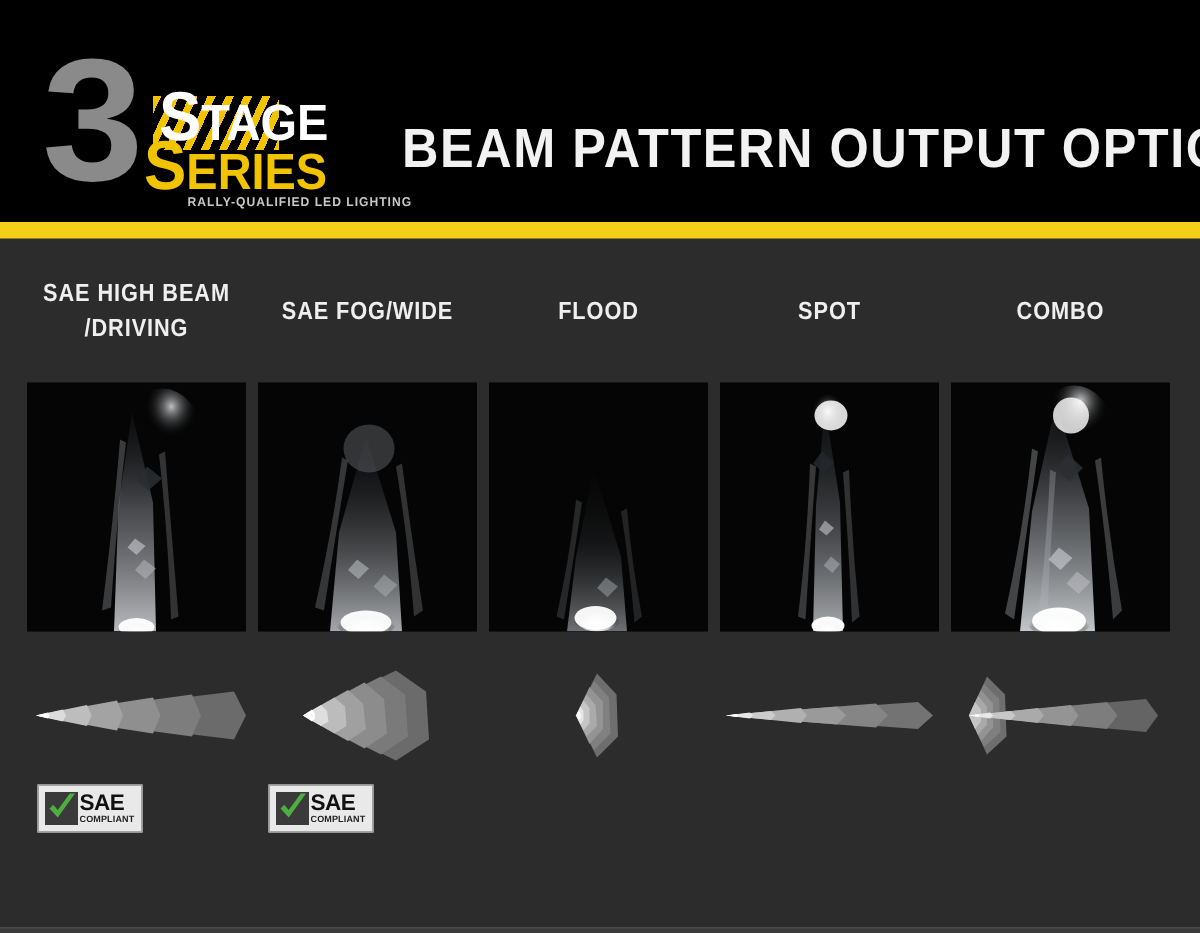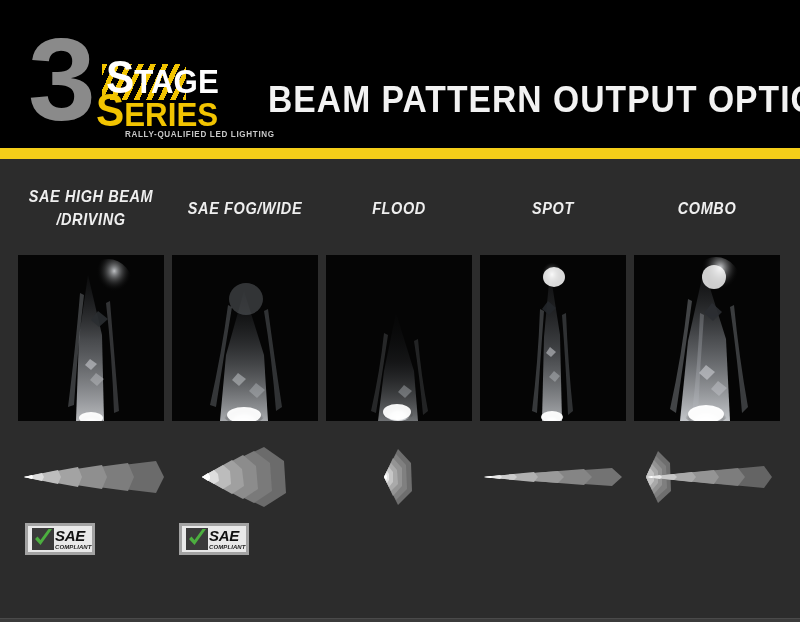--- a/index.html
+++ b/index.html
@@ -117,21 +117,20 @@
     background: #f5ce19;
   }
 
   
   #columns {
     position: absolute;
     left: 0;
     top: 159px;
     width: 800px;
     height: 455px;
-    font-style: italic;
   }
   .column {
     position: absolute;
     top: 0;
     width: 146px;
   }
   .col-label {
     position: absolute;
     top: 26px;
     left: 0;
@@ -167,21 +166,21 @@
   .spread-wrap svg { display: block; }
 
   
   .sae-badge {
     position: absolute;
     top: 364px;
     left: 7px;
     width: 70px;
     height: 32px;
     background: #e9e9e9;
-    border: 3px solid #a3a3a3;
+    border: 1px solid #a3a3a3;
     box-sizing: border-box;
     display: flex;
     align-items: center;
     padding-left: 4px;
   }
   .sae-check-box {
     width: 22px;
     height: 22px;
     background: #3a3a3a;
     position: relative;

